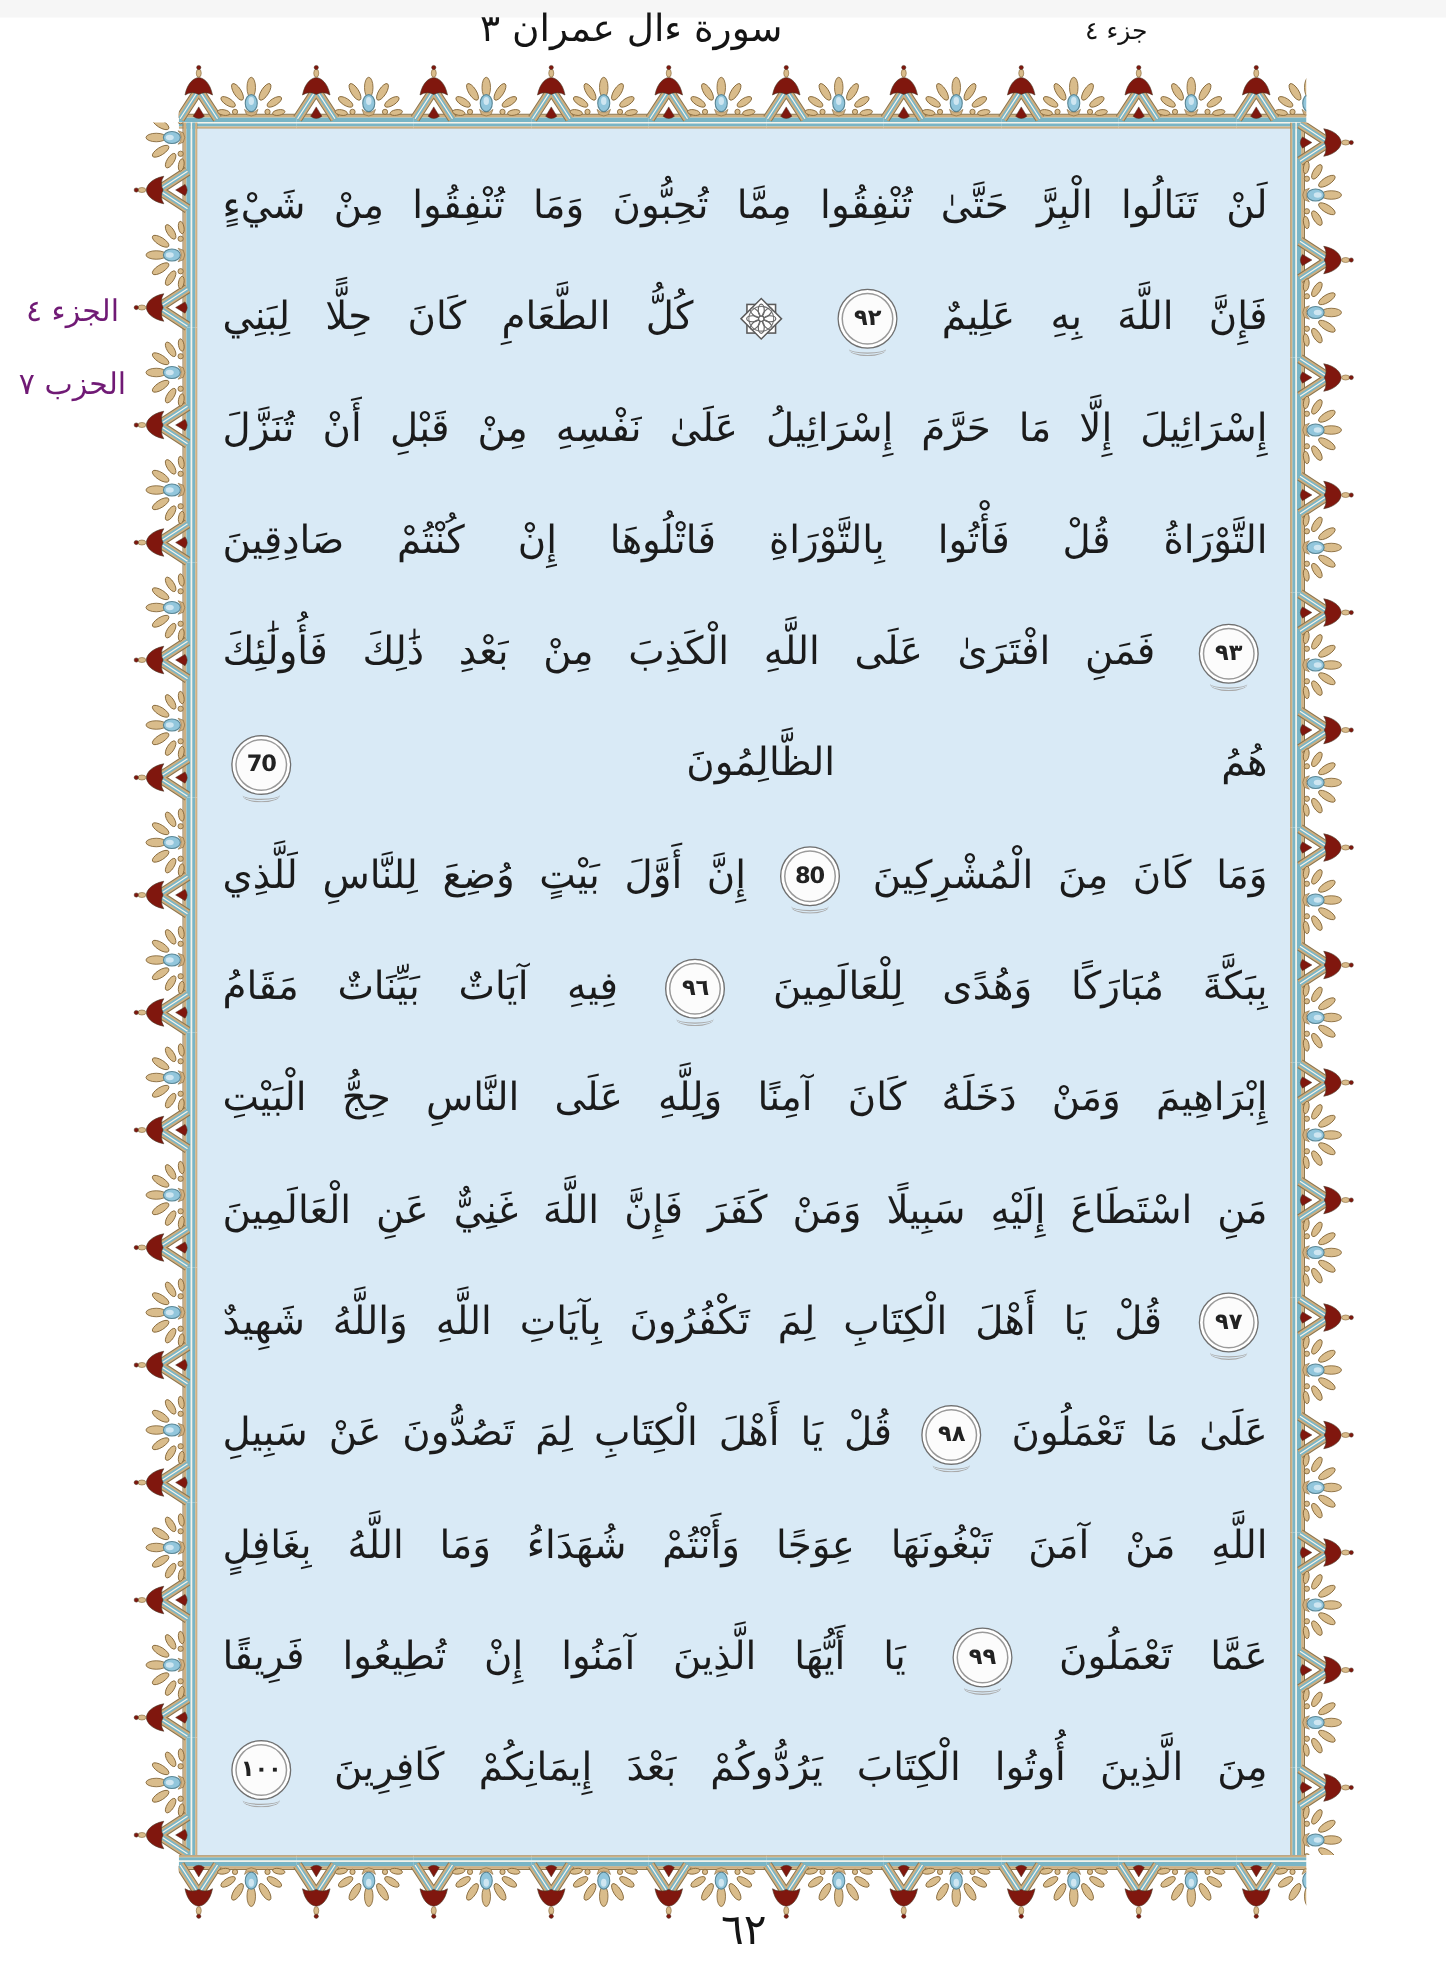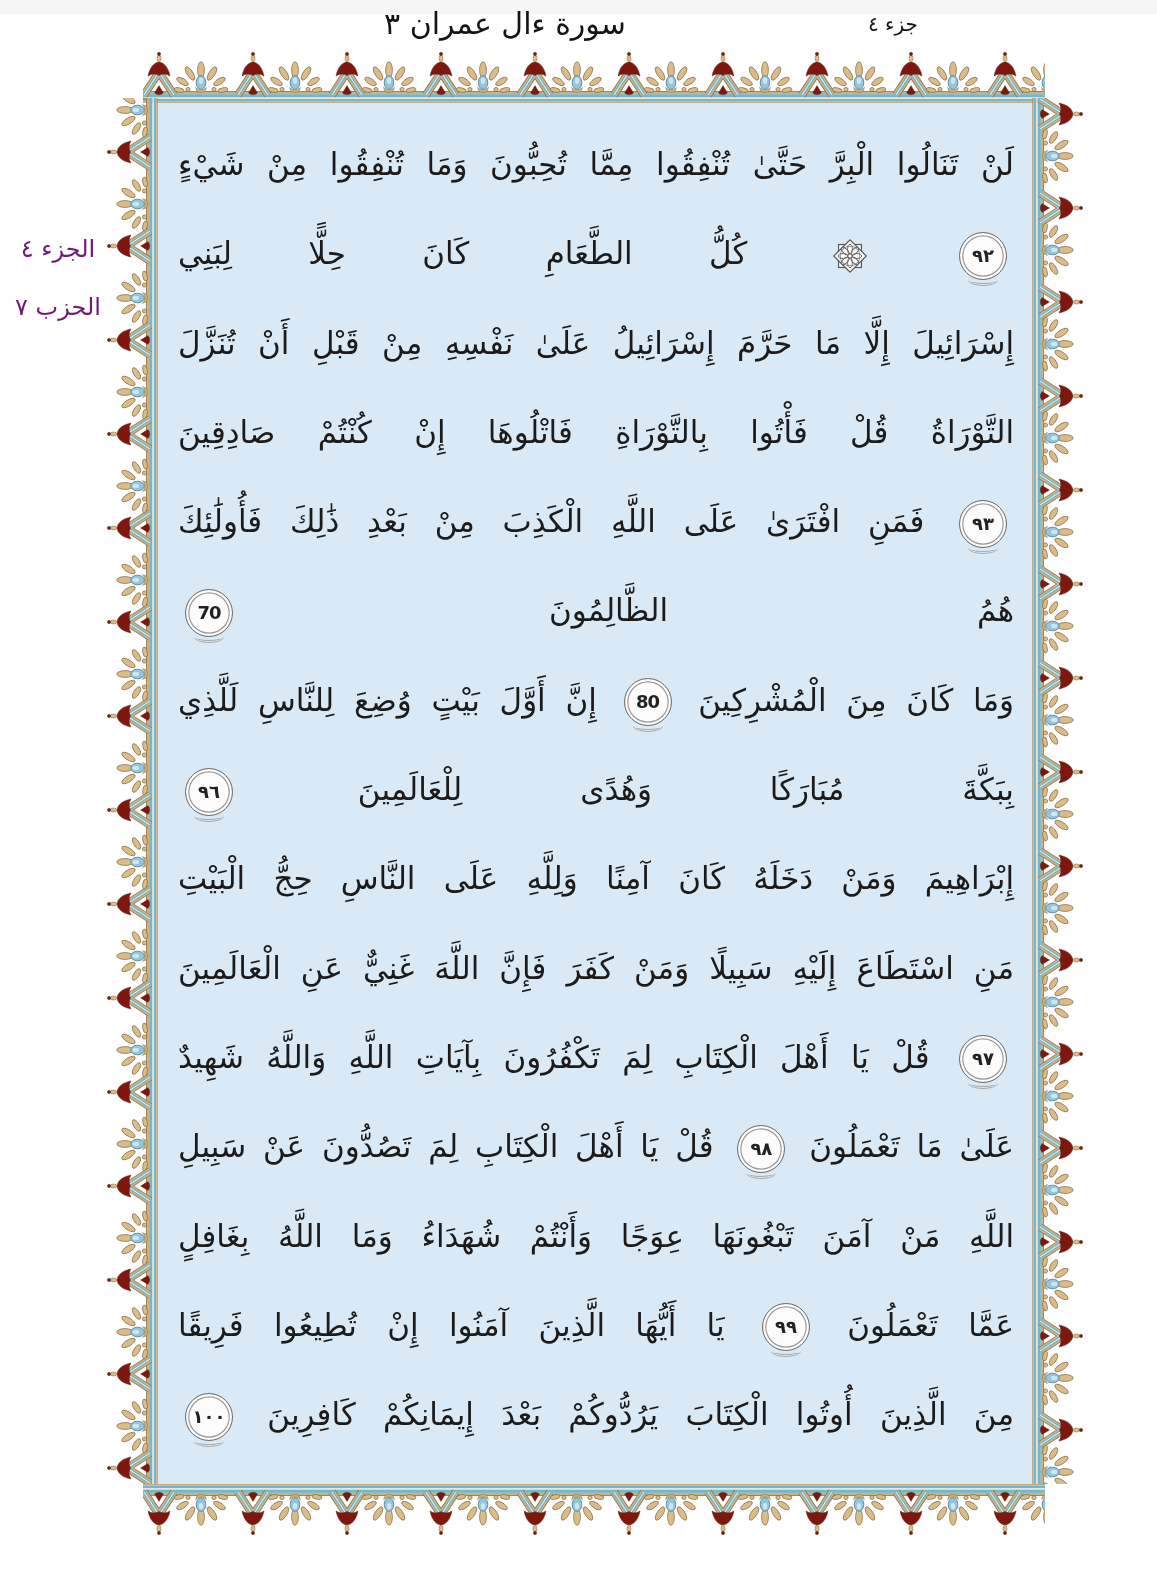--- a/index.html
+++ b/index.html
@@ -160,20 +160,21 @@
       <use href="#btile" x="1316"></use>
   </svg>
 
   <div class="lines" dir="rtl">
 
     <div class="qline">
       <span class="seg">لَنْ تَنَالُوا الْبِرَّ حَتَّىٰ تُنْفِقُوا مِمَّا تُحِبُّونَ وَمَا تُنْفِقُوا مِنْ شَيْءٍ</span>
     </div>
 
     <div class="qline">
+      <span class="seg">فَإِنَّ اللَّهَ بِهِ عَلِيمٌ</span>
       <span class="ayah-marker">
           <span class="am-num">٩٢</span>
         </span>
       <span class="rub-star">
         <svg viewBox="0 0 44 44" width="42" height="42">
           <g fill="#ffffff" stroke="#5a5a5a" stroke-width="1.3">
             <rect x="10" y="10" width="24" height="24"></rect>
             <rect x="10" y="10" width="24" height="24" transform="rotate(45 22 22)"></rect>
           </g>
           <circle cx="22" cy="22" r="10.4" fill="none" stroke="#7a7a7a" stroke-width="0.9"></circle>
@@ -221,20 +222,21 @@
           <span class="am-num">80</span>
         </span>
       <span class="seg">إِنَّ أَوَّلَ بَيْتٍ وُضِعَ لِلنَّاسِ لَلَّذِي</span>
     </div>
 
     <div class="qline">
       <span class="seg">بِبَكَّةَ مُبَارَكًا وَهُدًى لِلْعَالَمِينَ</span>
       <span class="ayah-marker">
           <span class="am-num">٩٦</span>
         </span>
+      <span class="seg">فِيهِ آيَاتٌ بَيِّنَاتٌ مَقَامُ</span>
     </div>
 
     <div class="qline">
       <span class="seg">إِبْرَاهِيمَ وَمَنْ دَخَلَهُ كَانَ آمِنًا وَلِلَّهِ عَلَى النَّاسِ حِجُّ الْبَيْتِ</span>
     </div>
 
     <div class="qline">
       <span class="seg">مَنِ اسْتَطَاعَ إِلَيْهِ سَبِيلًا وَمَنْ كَفَرَ فَإِنَّ اللَّهَ غَنِيٌّ عَنِ الْعَالَمِينَ</span>
     </div>
 
@@ -267,14 +269,15 @@
 
     <div class="qline">
       <span class="seg">مِنَ الَّذِينَ أُوتُوا الْكِتَابَ يَرُدُّوكُمْ بَعْدَ إِيمَانِكُمْ كَافِرِينَ</span>
       <span class="ayah-marker">
           <span class="am-num">١٠٠</span>
         </span>
     </div>
 
   </div>
 
+  <div class="page-num">٦٢</div>
 
 </div>
 
 </body></html>

